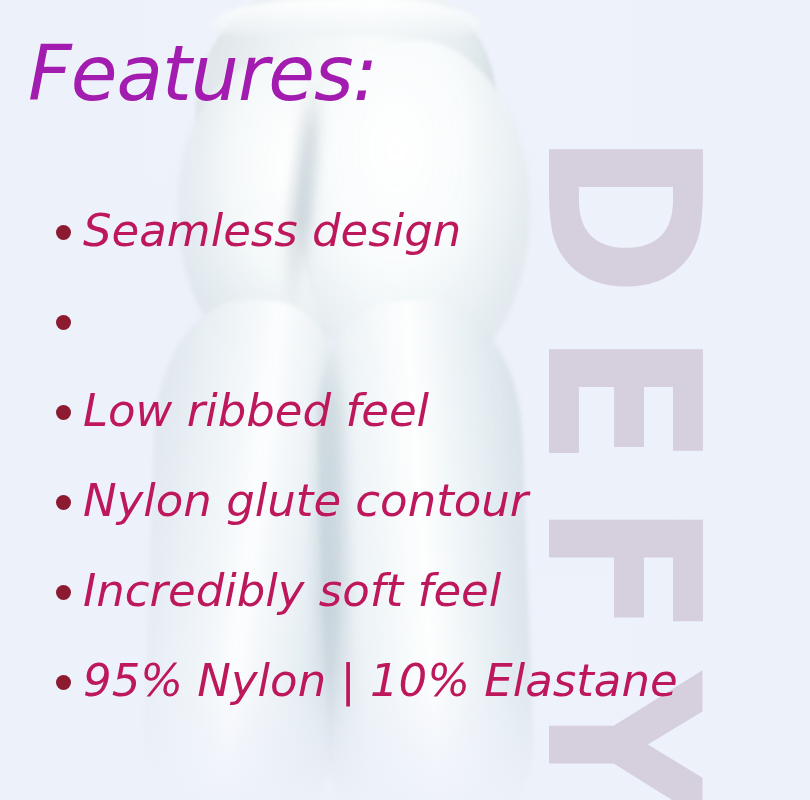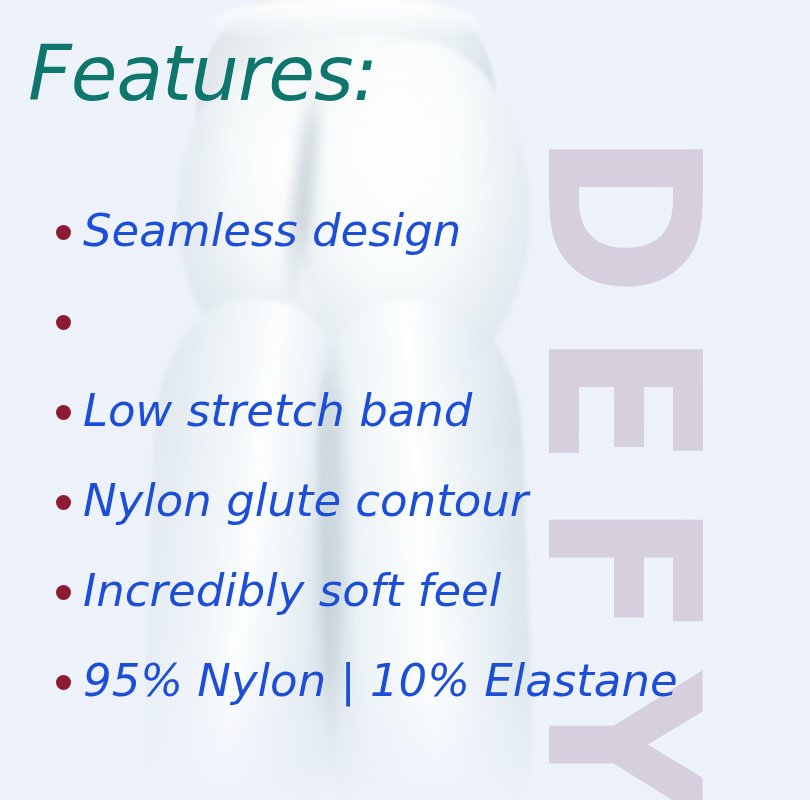--- a/index.html
+++ b/index.html
@@ -270,21 +270,21 @@
     margin-right: 12px;
     margin-top: 2px;
   }
 
   .feature-text {
     font-family: "DejaVu Sans", sans-serif;
     font-style: italic;
     font-weight: 400;
     font-size: 45px;
     line-height: 1.05;
-    color: #1d4ed8;
+    color: #be185d;
     letter-spacing: 0px;
     white-space: nowrap;
     text-shadow: 0 0 2px rgba(255,255,255,0.5);
   }
 </style>
 </head>
 <body>
 
 <div id="canvas">
 
@@ -302,33 +302,33 @@
     <div class="edge-fade-right"></div>
     <div class="edge-fade-bottom"></div>
   </div>
 
   <div id="watermark">
     <span class="wm-text" style="color: rgb(214, 208, 222);">DEFY</span>
   </div>
 
   <div id="content">
 
-    <div id="title" style="color: #0f766e;">Features:</div>
+    <div id="title" style="color: #a21caf;">Features:</div>
 
     <ul id="feature-list">
       <li>
         <span class="bullet-dot" style="background: rgb(140, 27, 50);"></span>
         <span class="feature-text">Seamless design</span>
       </li>
       <li>
         <span class="bullet-dot" style="background: rgb(140, 27, 50);"></span>
       </li>
       <li>
         <span class="bullet-dot" style="background: rgb(140, 27, 50);"></span>
-        <span class="feature-text">Low stretch band</span>
+        <span class="feature-text">Low ribbed feel</span>
       </li>
       <li>
         <span class="bullet-dot" style="background: rgb(140, 27, 50);"></span>
         <span class="feature-text">Nylon glute contour</span>
       </li>
       <li>
         <span class="bullet-dot" style="background: rgb(140, 27, 50);"></span>
         <span class="feature-text">Incredibly soft feel</span>
       </li>
       <li>

